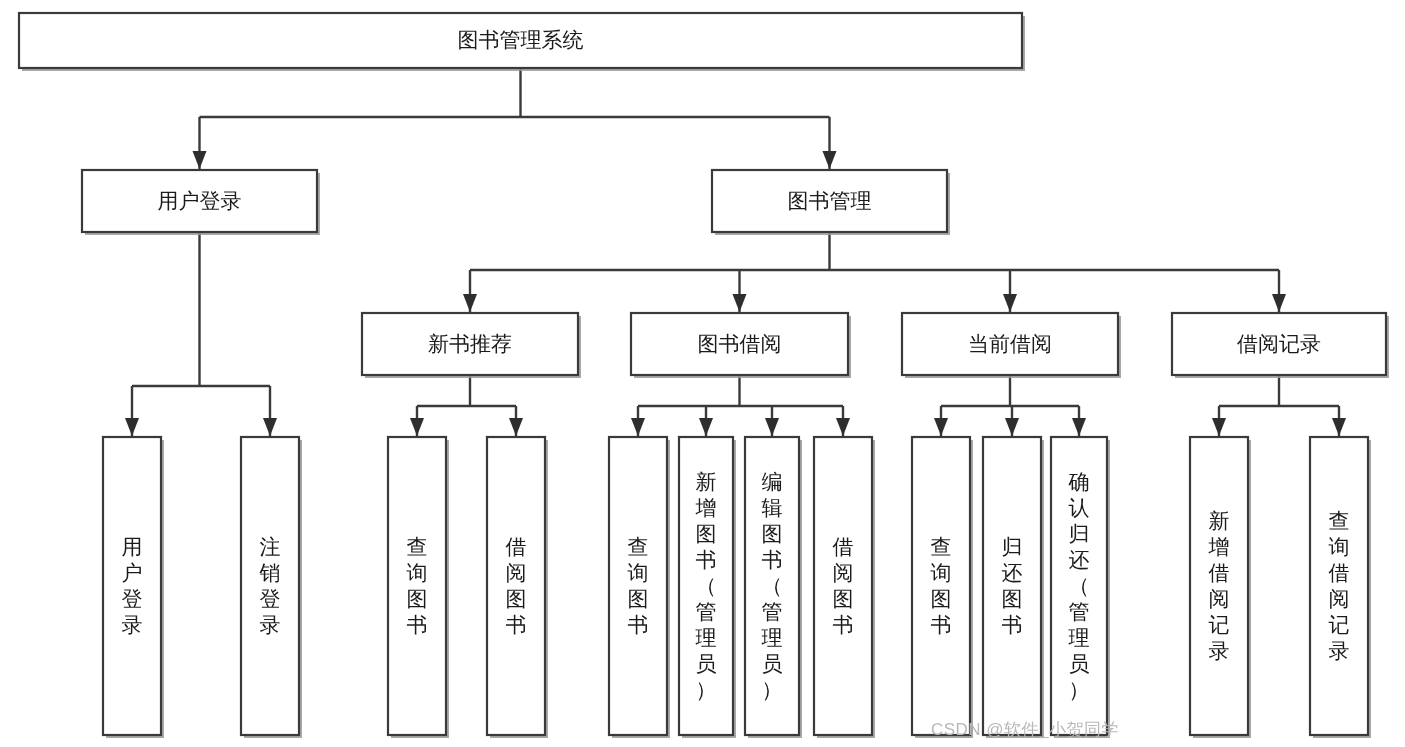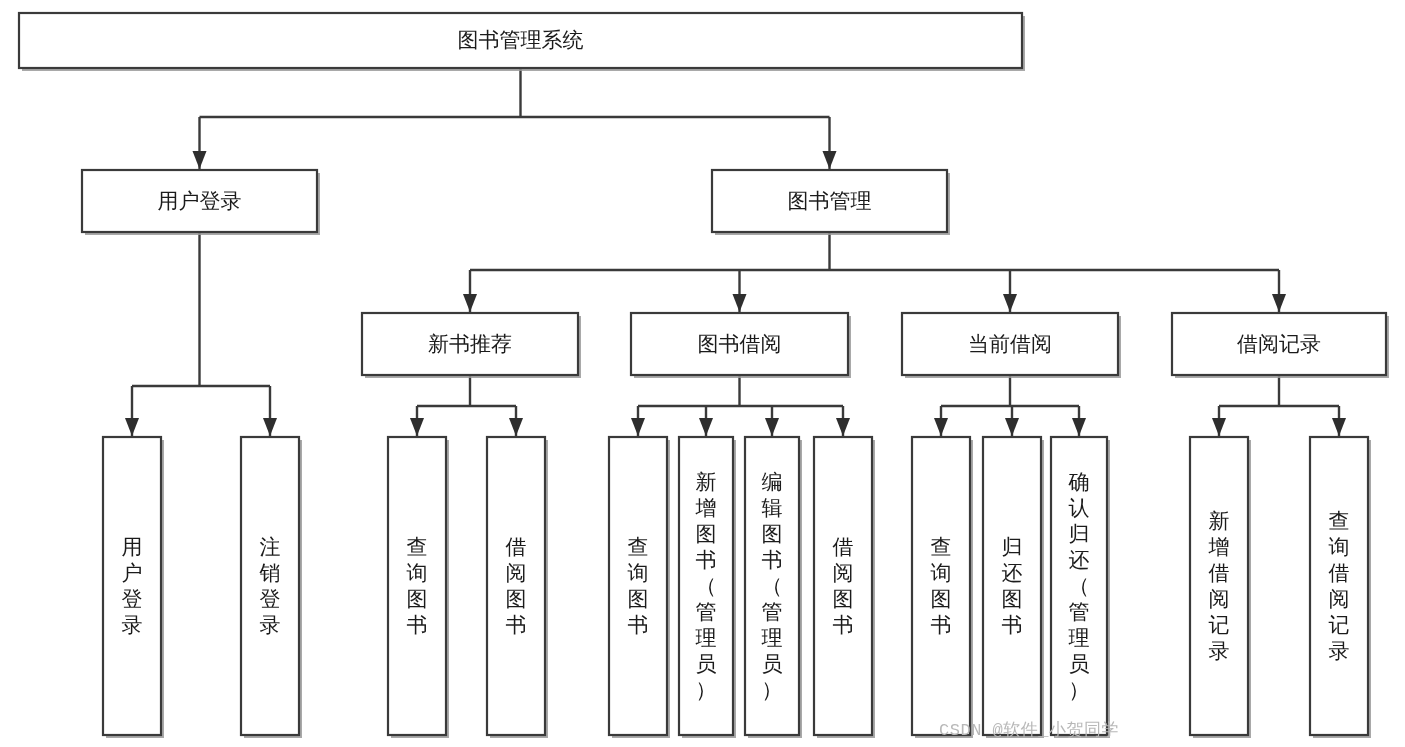--- a/index.html
+++ b/index.html
@@ -56,21 +56,21 @@
   .node-label-v {
     font-family: "Liberation Sans", sans-serif;
     font-size: 21px;
     fill: #1b1b1b;
     text-anchor: middle;
   }
   .watermark {
     position: absolute;
     right: 14px;
     bottom: 6px;
-    font-family: Liberation Mono, monospace;
+    font-family: Liberation Sans, sans-serif;
     font-size: 17px;
     color: #b8b8b8;
     letter-spacing: 0.5px;
     white-space: nowrap;
     pointer-events: none;
   }
 </style>
 </head>
 <body>
 

